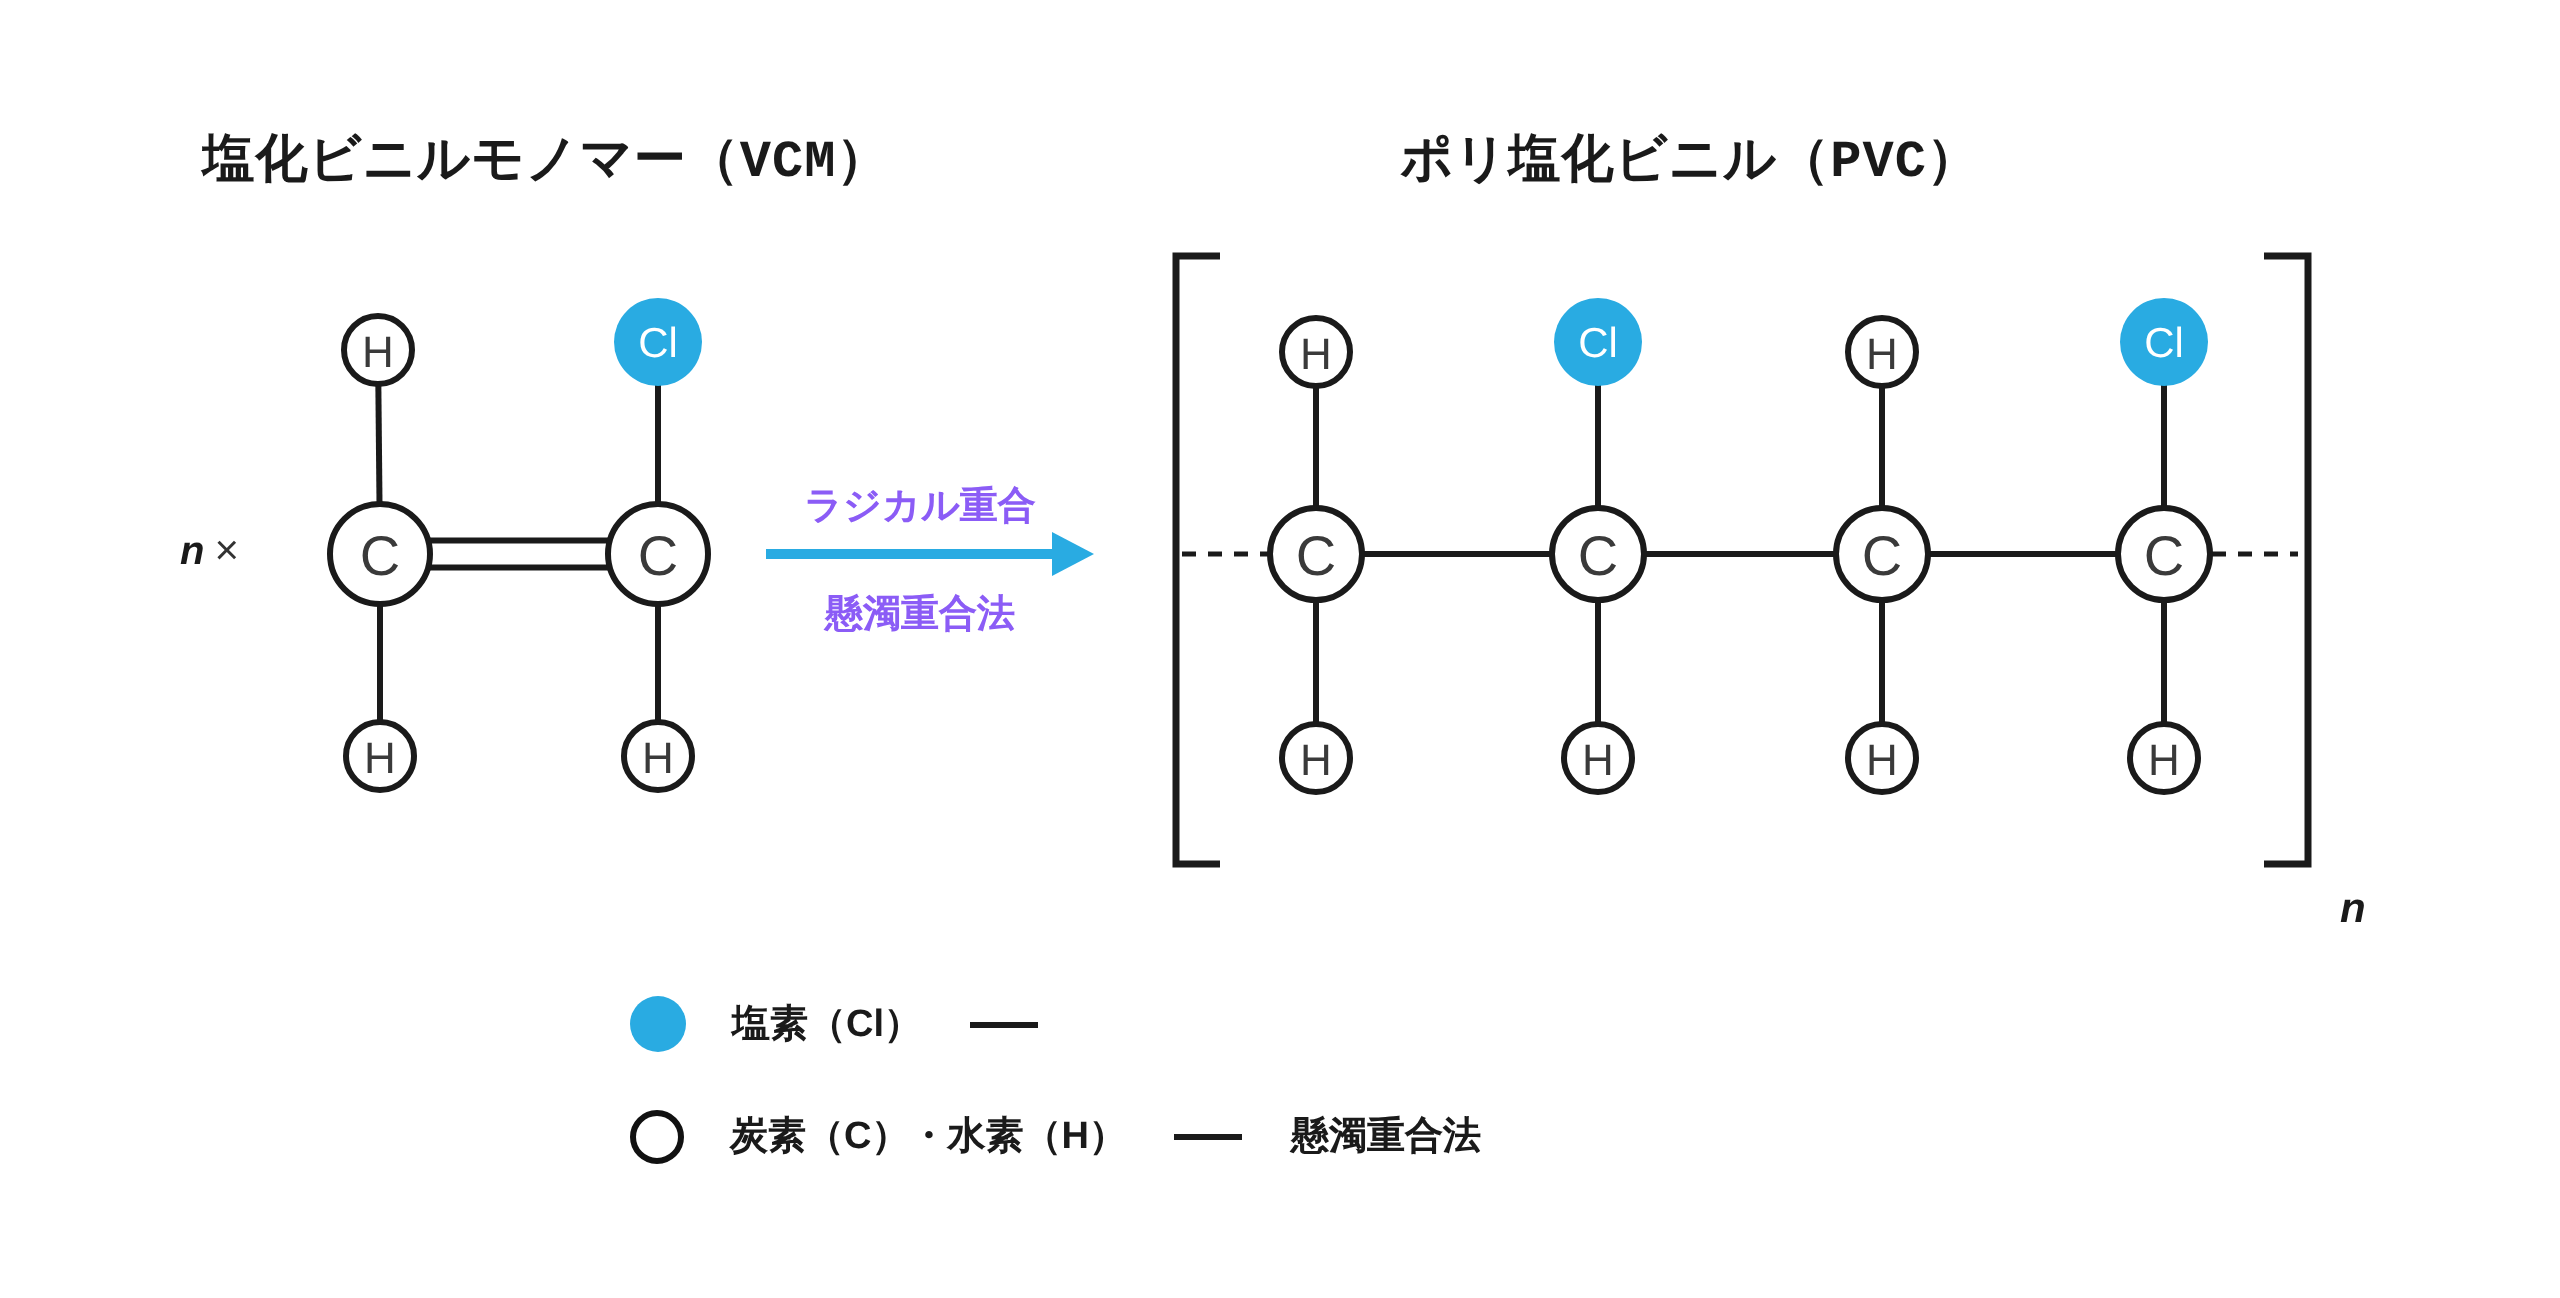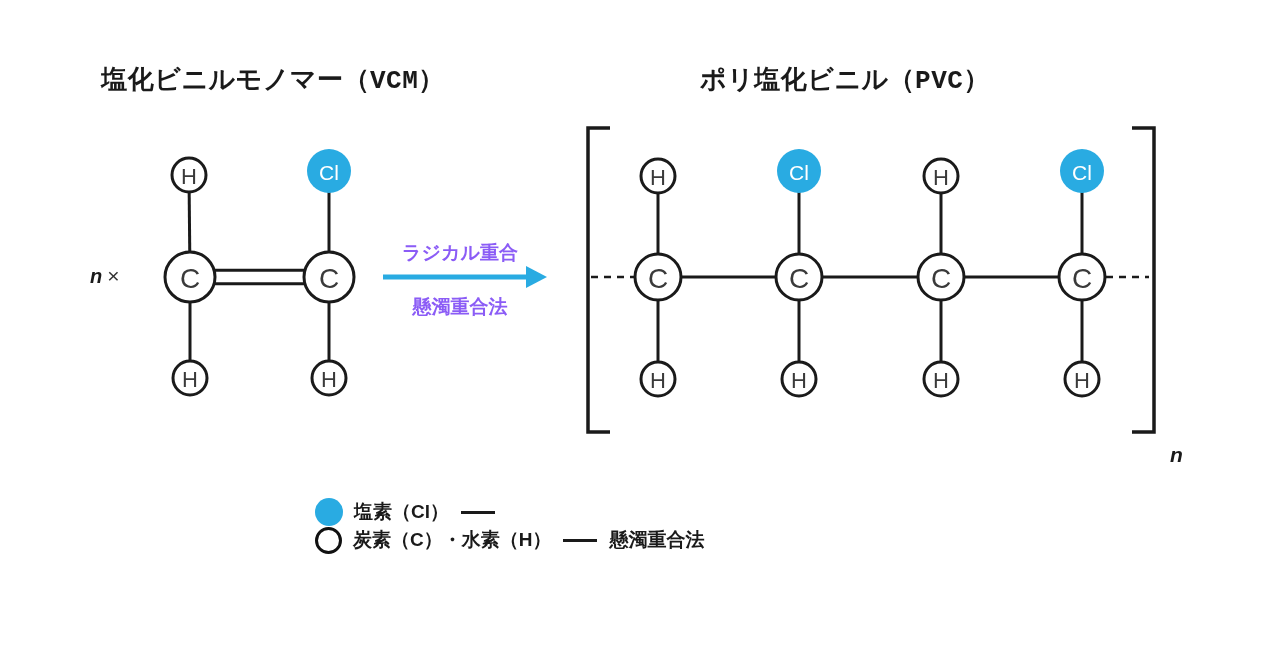--- a/index.html
+++ b/index.html
@@ -24,22 +24,22 @@
     position:absolute;left:460px;transform:translateX(-50%);
     font-size:19px;font-weight:700;white-space:nowrap;color:#8b5cf6;
   }
   #arrow-label-top{top:240px;}
   #arrow-label-bottom{top:277px;margin-top:17px;}
   .pvc-subscript{
     position:absolute;left:1170px;top:443px;
     font-size:21px;font-style:italic;font-weight:700;color:#1a1a1a;
   }
   .legend{position:absolute;left:315px;top:498px;}
-  .legend-row{display:flex;align-items:center;height:28px;}
-  .legend-row + .legend-row{}
+  .legend-row{display:flex;align-items:center;height:28px;gap:12px;}
+  .legend-row + .legend-row{margin-top:28px;}
   .swatch{flex:0 0 auto;border-radius:50%;margin-right:11px;box-sizing:border-box;}
   .swatch.chlorine{width:28px;height:28px;background:#29ABE2;}
   .swatch.carbon{width:27px;height:27px;background:#fff;border:3px solid #111;}
   .legend-label,.legend-desc{font-size:19px;font-weight:700;color:#1a1a1a;white-space:nowrap;}
   .legend-dash{width:34px;height:3px;background:#1a1a1a;margin:0 12px;}
 </style>
 </head>
 <body>
 
 <div class="canvas">

